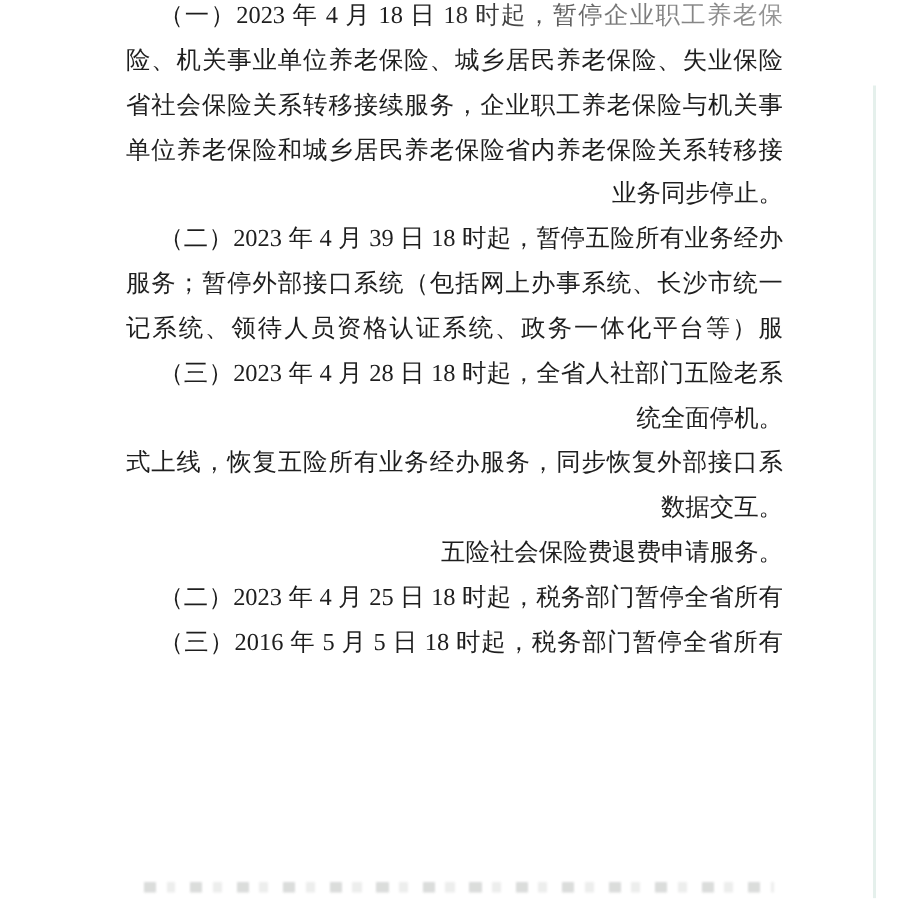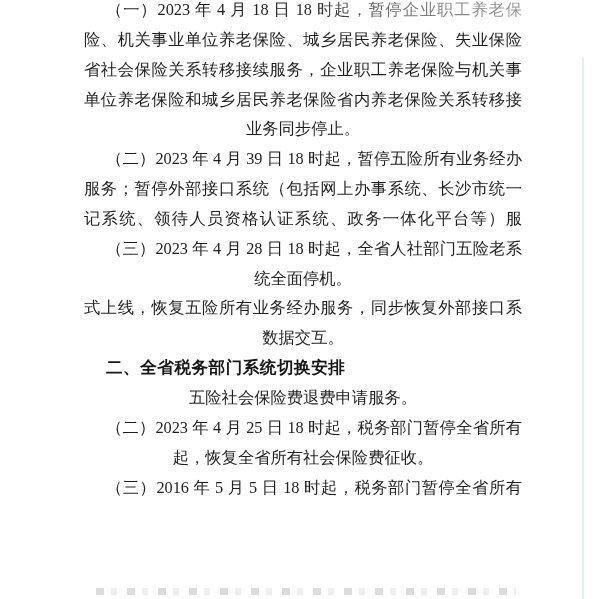--- a/index.html
+++ b/index.html
@@ -29,21 +29,21 @@
     line-height: 29.85px;
     height: 29.85px;
     color: #1e1e1e;
     text-align: justify;
     text-align-last: justify;
     text-justify: inter-character;
     white-space: normal;
     overflow: hidden;
   }
   .line.left {
-    text-align: center;
+    text-align: right;
     text-align-last: auto;
   }
   .line.indent {
     padding-left: 22px;
   }
   .line.heading {
     font-family: "Liberation Sans", "DejaVu Sans", sans-serif;
     font-weight: bold;
     font-size: 16.6px;
     letter-spacing: 0.5px;
@@ -100,24 +100,22 @@
     <div class="line">省社会保险关系转移接续服务，企业职工养老保险与机关事业</div>
     <div class="line">单位养老保险和城乡居民养老保险省内养老保险关系转移接续</div>
     <div class="line left">业务同步停止。</div>
     <div class="line indent">（二）2023 年 4 月 39 日 18 时起，暂停五险所有业务经办</div>
     <div class="line">服务；暂停外部接口系统（包括网上办事系统、长沙市统一登</div>
     <div class="line">记系统、领待人员资格认证系统、政务一体化平台等）服务。</div>
     <div class="line indent">（三）2023 年 4 月 28 日 18 时起，全省人社部门五险老系</div>
     <div class="line left">统全面停机。</div>
     <div class="line">式上线，恢复五险所有业务经办服务，同步恢复外部接口系统</div>
     <div class="line left">数据交互。</div>
-    <div class="line heading indent">二、全省税务部门系统切换安排</div>
     <div class="line left">五险社会保险费退费申请服务。</div>
     <div class="line indent">（二）2023 年 4 月 25 日 18 时起，税务部门暂停全省所有</div>
-    <div class="line left">起，恢复全省所有社会保险费征收。</div>
     <div class="line indent">（三）2016 年 5 月 5 日 18 时起，税务部门暂停全省所有</div>
   </div>
 
   <div class="scan-fade"></div>
   <div class="edge-line"></div>
   <div class="clipped-line"></div>
 
 </div>
 
 </body></html>

